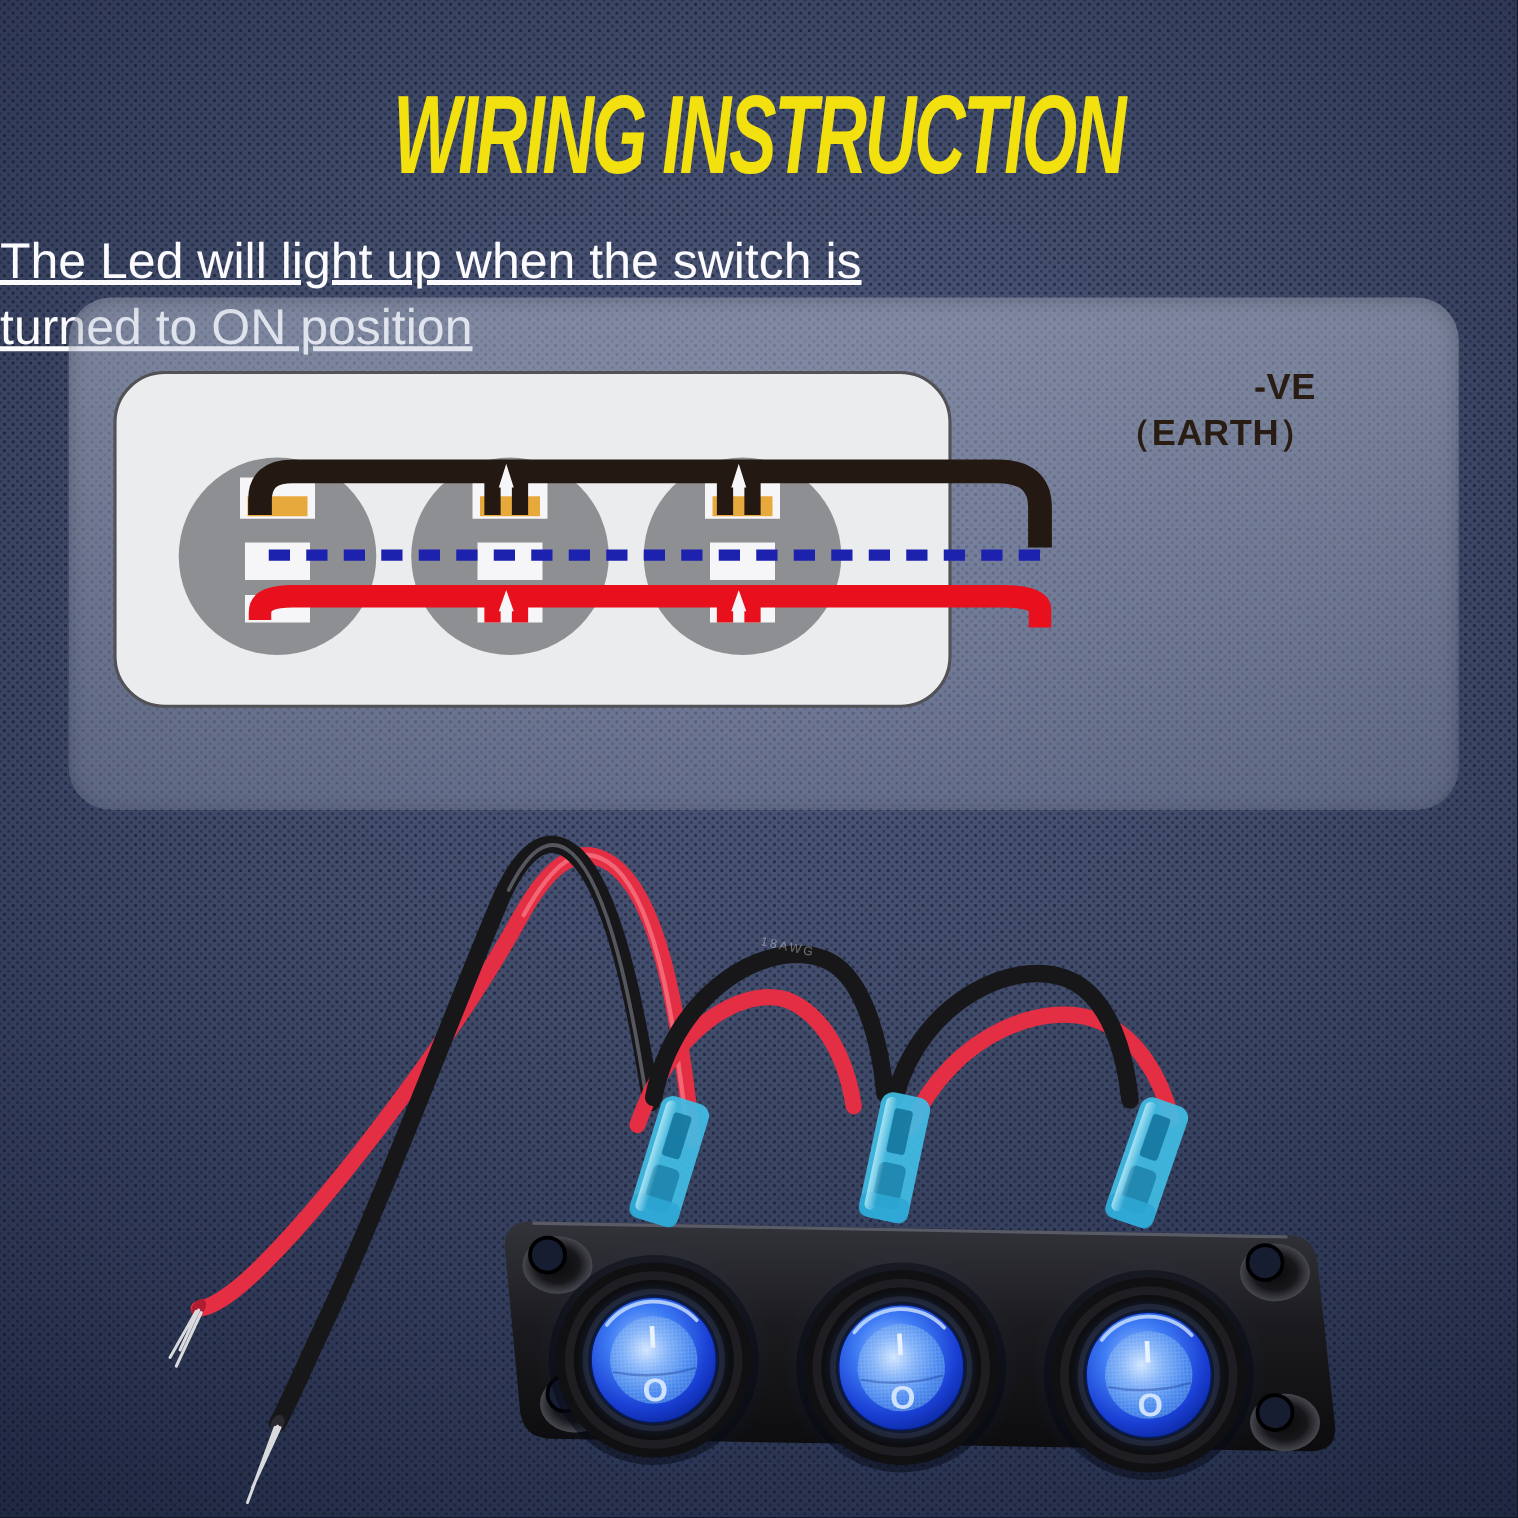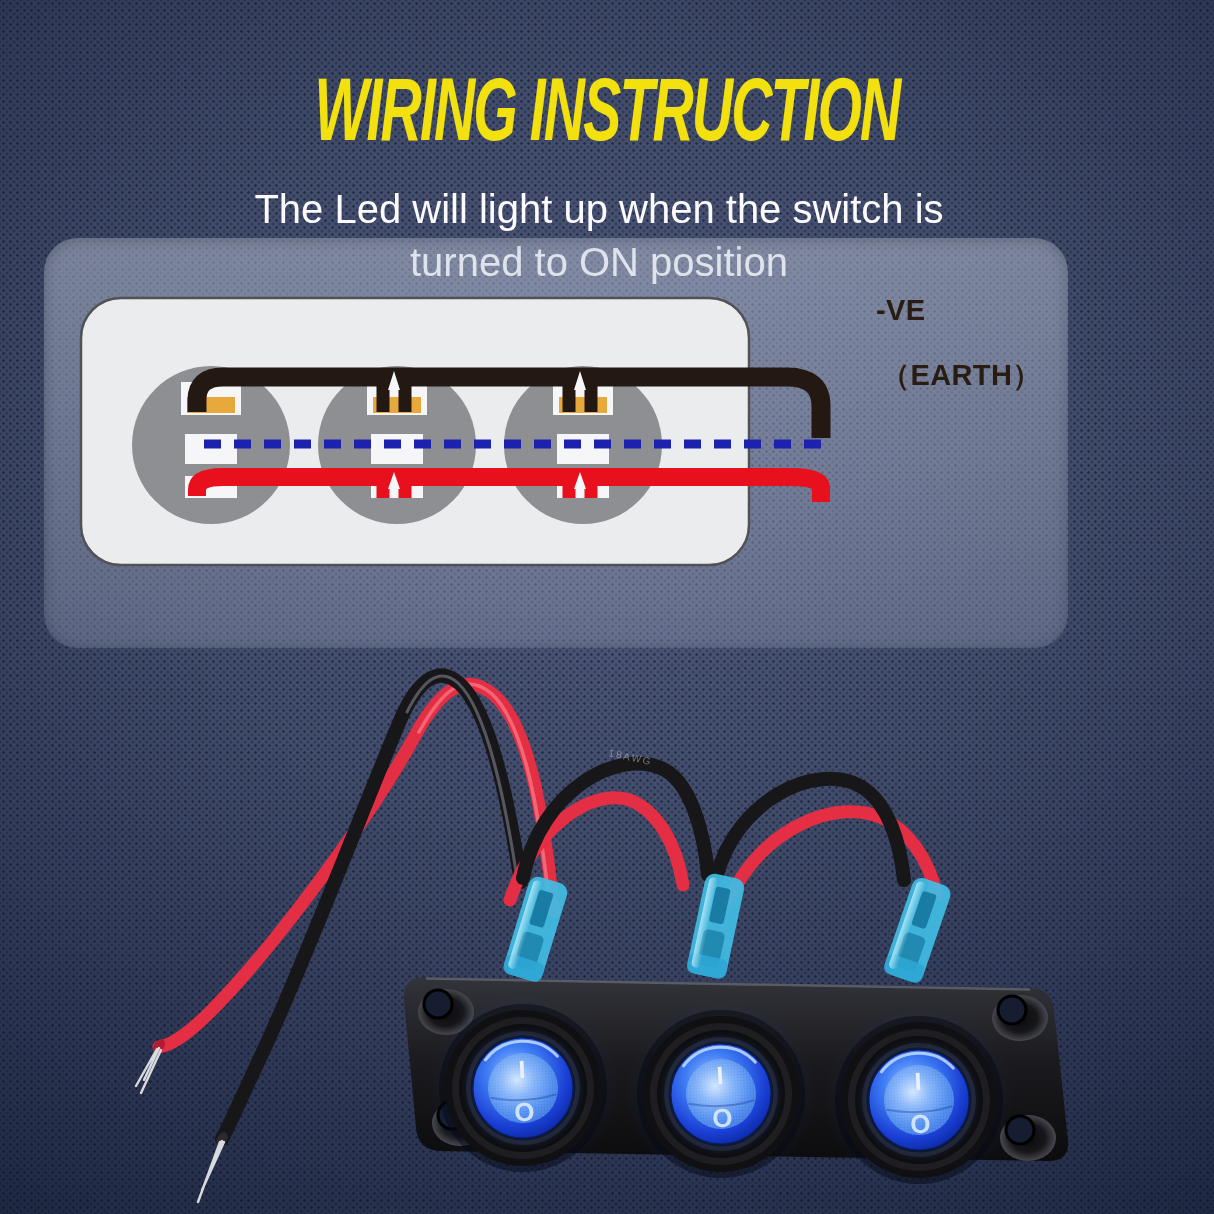--- a/index.html
+++ b/index.html
@@ -14,33 +14,34 @@
     background-position:0 0,3.5px 3.5px,0 0;
   }
   
   .title{
     position:absolute;left:0;right:0;top:58px;margin:0;text-align:center;
     font-size:62px;font-weight:bold;font-style:italic;letter-spacing:-2px;
     color:#f2e10e;transform:scale(.92,1.44);transform-origin:50% 0;
     white-space:nowrap;
   }
   .subtitle{
-    position:absolute;left:0;right:16px;top:183px;text-align:center;
-    font-size:40px;line-height:53px;color:#fbfbfd;font-weight:400;
+    position:absolute;left:0;right:16px;top:183px;text-align:left;
+    font-size:40px;line-height:53px;color:#fbfbfd;font-weight:400;text-decoration:underline;
   }
   
   .diagram-panel{
-    position:absolute;left:44px;top:238px;width:1024px;height:410px;
+    position:absolute;left:55px;top:238px;width:1112px;height:410px;
     border-radius:34px;
     background:linear-gradient(180deg, rgba(194,202,219,.48), rgba(148,158,182,.38));
     box-shadow:0 2px 14px rgba(10,14,26,.25) inset;
+    text-align:right;
   }
   .diagram-panel svg{position:absolute;left:0;top:0;}
   .lbl{position:absolute;font-weight:bold;font-size:29px;line-height:37px;letter-spacing:.4px;white-space:nowrap;}
-  .lbl .indent{padding-left:5px;margin-top:28px;}
+  .lbl .indent{padding-left:5px;}
   .lbl-earth{color:#291c13;}
   .lbl-light{color:#232fb5;}
   .lbl-battery{color:#ed1124;}
   
   .photo{position:absolute;left:40px;top:650px;width:1110px;height:564px;}
   text.mark{font-family:"Liberation Sans",sans-serif;font-weight:bold;}
 </style>
 </head>
 <body>
 

